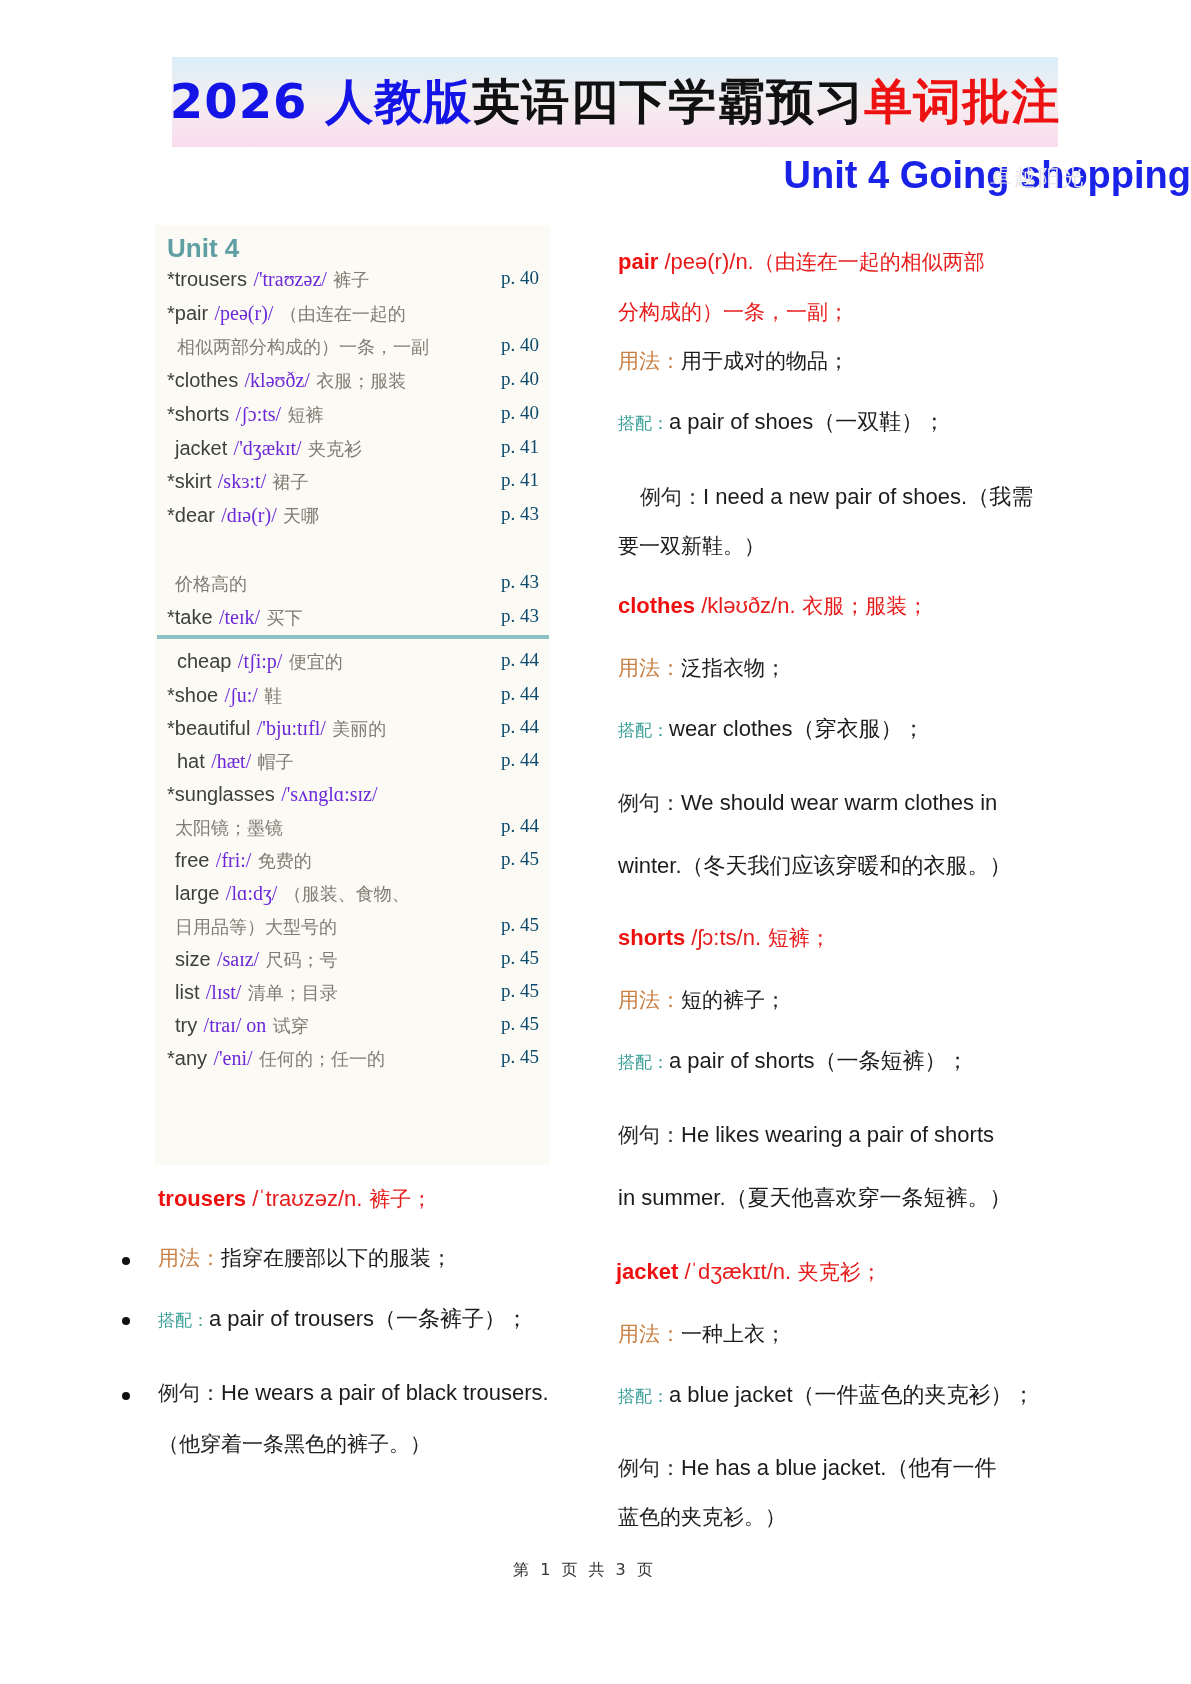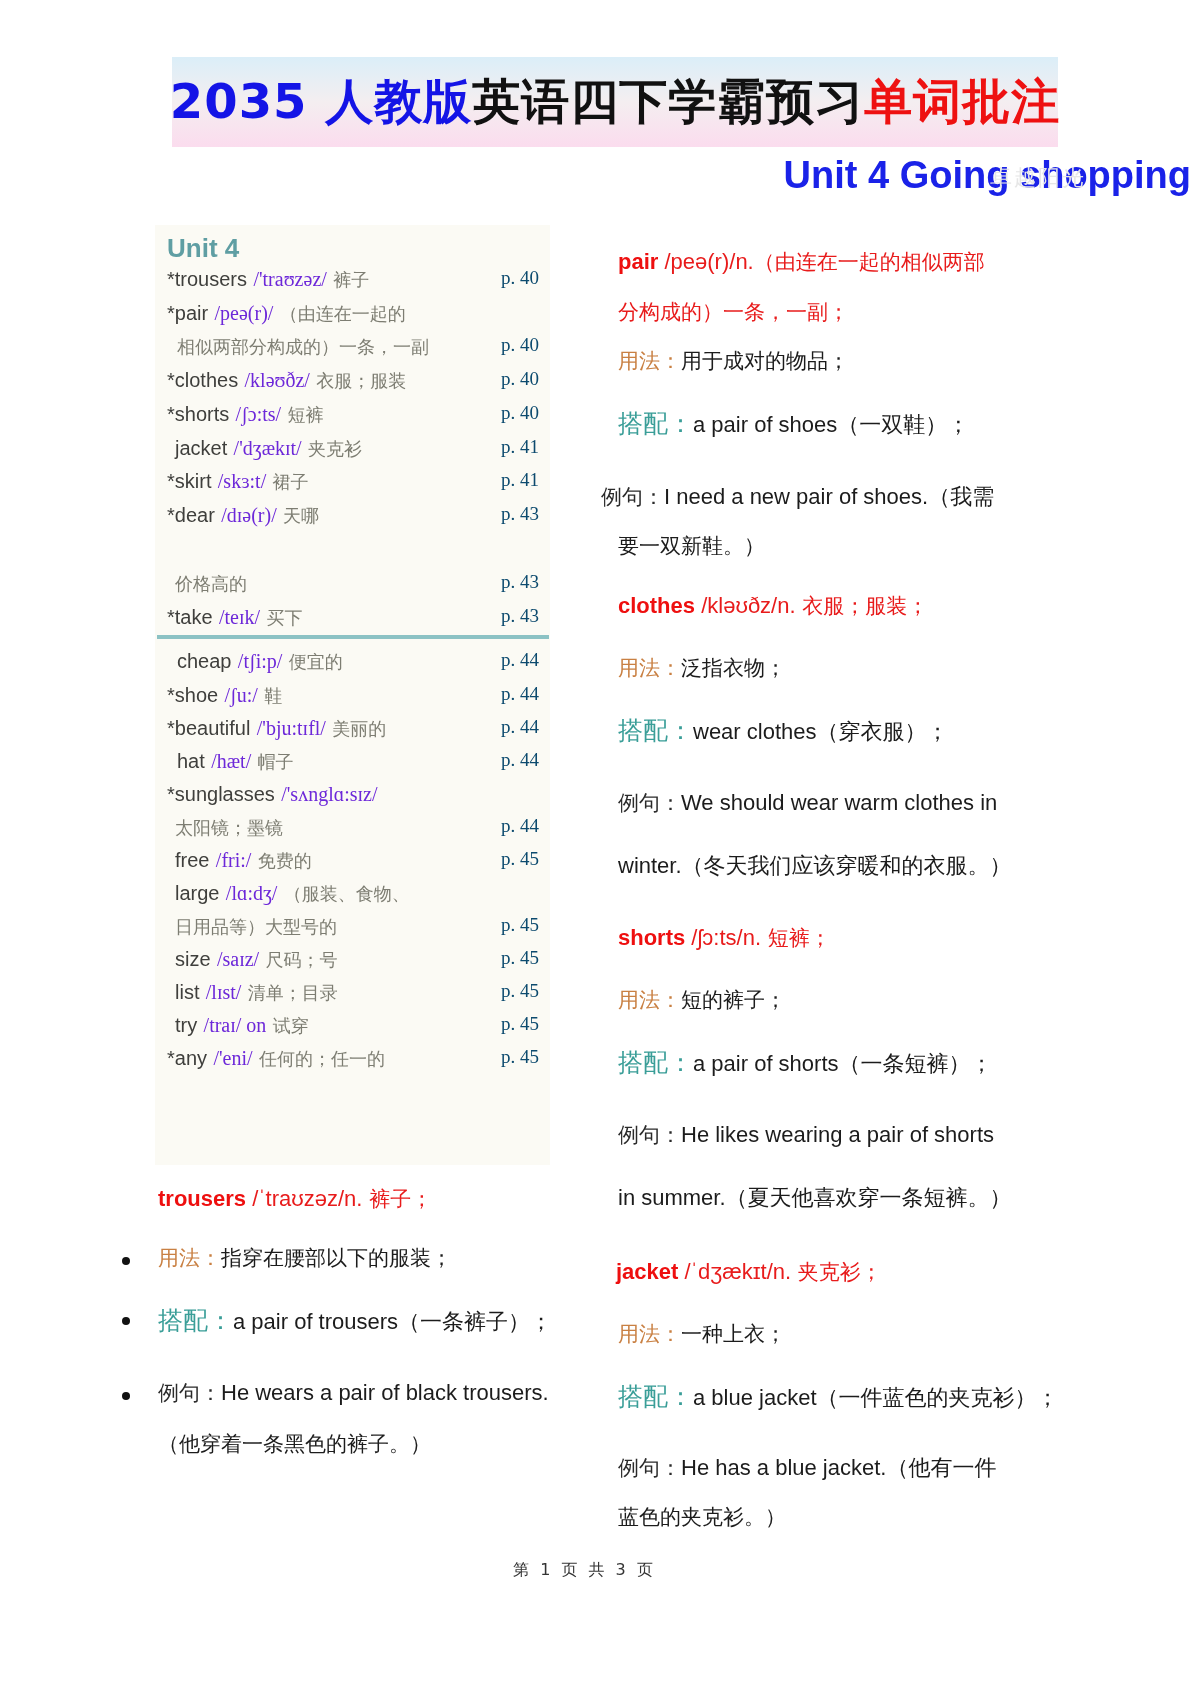--- a/index.html
+++ b/index.html
@@ -37,35 +37,35 @@
               background: #8cc2c4; }
 
   
   .entry-head { position: absolute; font-size: 22px; color: #e81b1b; white-space: nowrap; }
   .entry-head .hw { font-family: "Liberation Sans", sans-serif; font-weight: bold; color: #ee0f0f; }
   .entry-head .ipa { font-family: "Liberation Sans", sans-serif; }
   .entry-head .cn { font-family: "DejaVu Sans", sans-serif; font-size: 21px; }
   .line { position: absolute; font-size: 22px; color: #1c1c1c; white-space: nowrap;
           font-family: "Liberation Sans", sans-serif; }
   .line .lbl-use { color: #c98043; font-family: "DejaVu Sans", sans-serif; font-size: 21px; }
-  .line .lbl-col { color: #3a9e98; font-family: Liberation Sans, sans-serif; font-size: 25px; }
+  .line .lbl-col { color: #3a9e98; font-family: Liberation Sans, sans-serif; font-size: 17px; }
   .line .lbl-ex { color: #2a2a2a; font-family: "DejaVu Sans", sans-serif; font-size: 21px; }
   .line .cn { font-family: Liberation Sans, sans-serif; font-size: 21px; }
   .bullet { position: absolute; left: 122px; width: 8px; height: 8px; border-radius: 50%;
             background: #111; }
 
   .footer { position: absolute; left: 0; width: 1166px; top: 1560px; text-align: center;
             font-size: 16px; color: #333; font-family: "DejaVu Sans", sans-serif;
             word-spacing: 6px; }
 </style>
 </head>
 <body>
 
 <div class="banner">
-  <span class="b-blue">2035 人教版</span>
+  <span class="b-blue">2026 人教版</span>
     <span class="b-black">英语四下学霸预习</span>
     <span class="b-red">单词批注</span>
 </div>
 
 <div class="subtitle">Unit 4 Going shopping</div>
 <div class="watermark">卓越阳光</div>
 
 <div class="vocab">
   <div class="vocab-title">Unit 4</div>
 
@@ -121,21 +121,21 @@
 </div>
 <div class="entry-head" style="left:618px; top:298px">
   <span class="cn">分构成的）一条，一副；</span>
 </div>
 <div class="line" style="left:618px; top:347px">
   <span class="lbl-use">用法：</span><span class="cn">用于成对的物品；</span>
 </div>
 <div class="line" style="left:618px; top:407px">
   <span class="lbl-col">搭配：</span><span>a pair of shoes（一双鞋）；</span>
 </div>
-<div class="line" style="left:601px; top:482px">
+<div class="line" style="left:640px; top:482px">
   <span class="lbl-ex">例句：</span><span>I need a new pair of shoes.（我需</span>
 </div>
 <div class="line" style="left:618px; top:532px">
   <span class="cn">要一双新鞋。）</span>
 </div>
 
 <div class="entry-head" style="left:618px; top:592px">
   <span class="hw">clothes</span><span class="ipa"> /kləʊðz/n.</span><span class="cn"> 衣服；服装；</span>
 </div>
 <div class="line" style="left:618px; top:654px">

